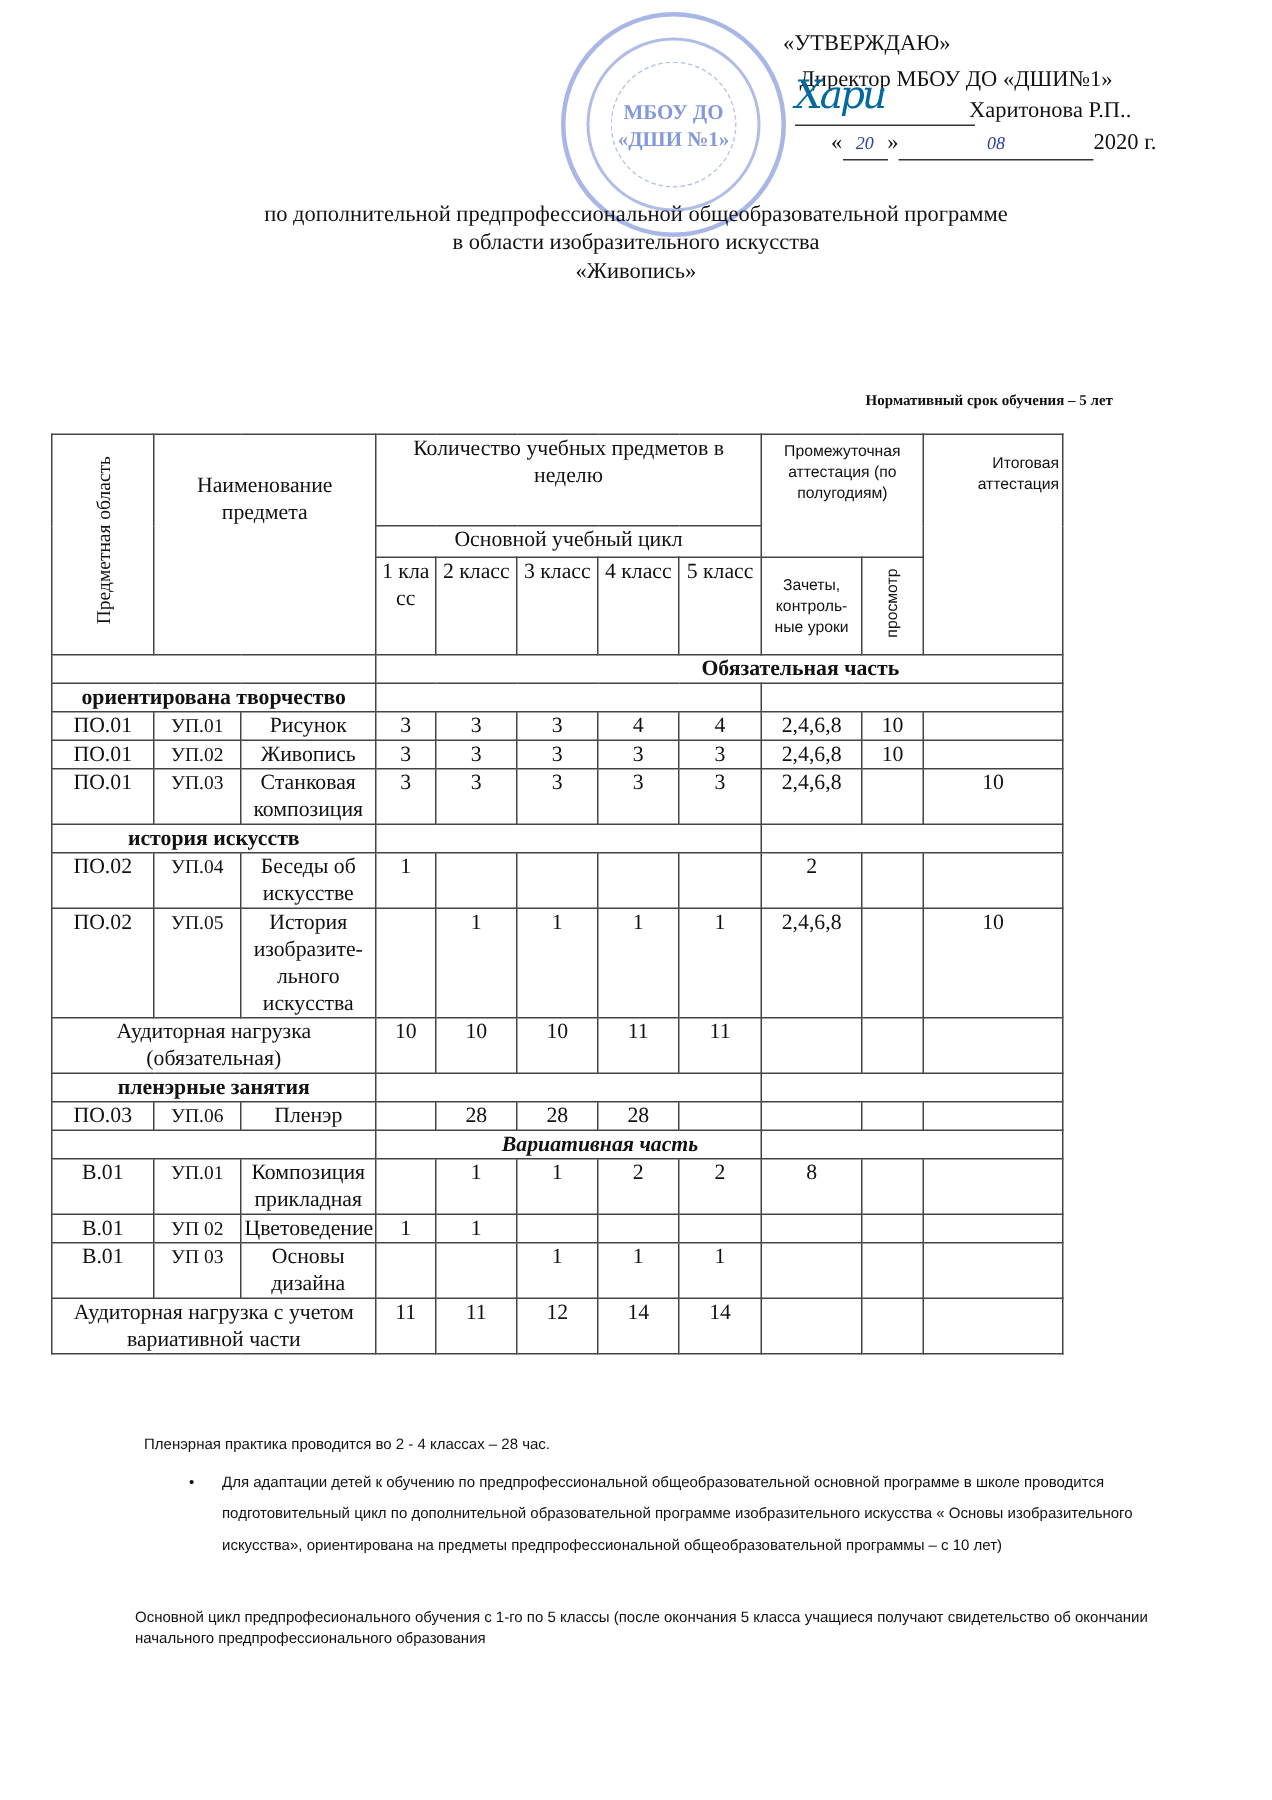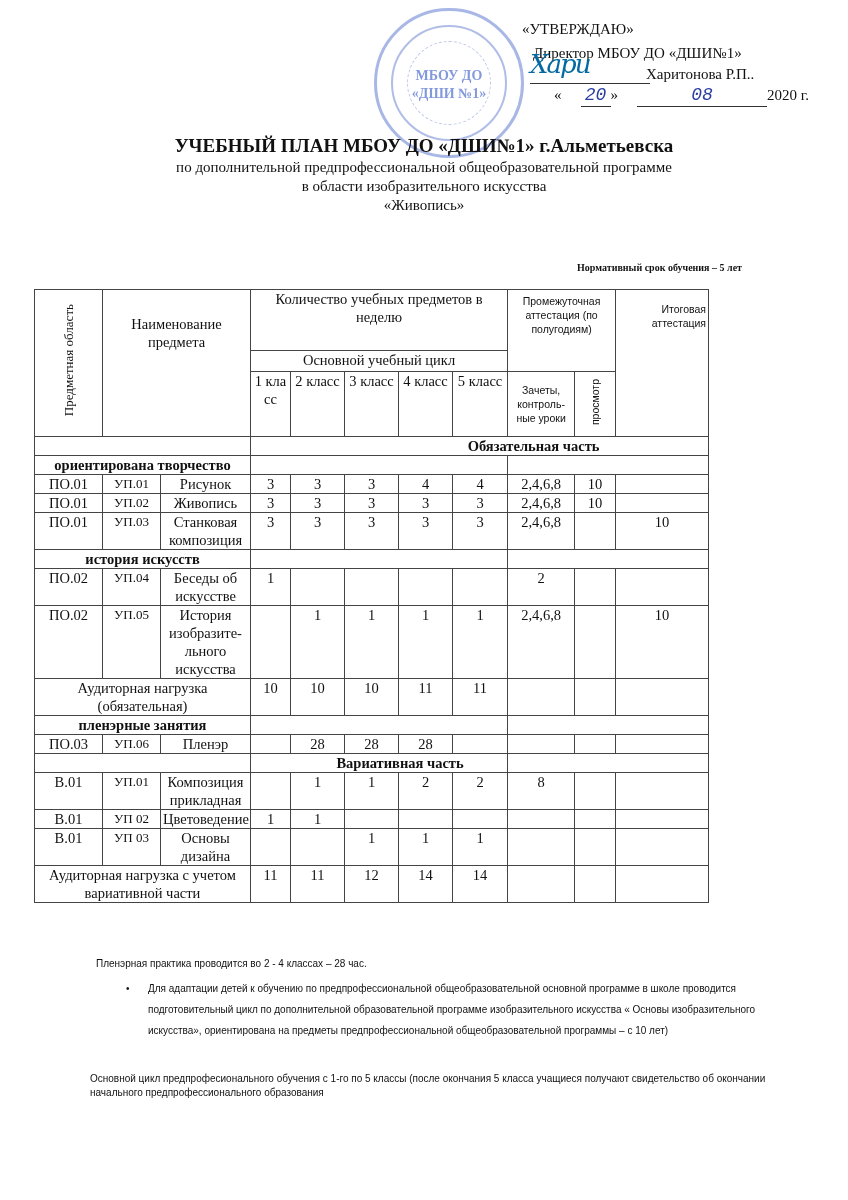--- a/index.html
+++ b/index.html
@@ -6,21 +6,21 @@
   body { width:848px; height:1200px; position:relative; overflow:hidden;
          font-family:"Liberation Serif", "DejaVu Serif", serif; color:#111; }
   .approve { position:absolute; left:500px; top:18px; width:340px; font-size:15px; line-height:22px; }
   .approve .a1 { position:absolute; left:22px; top:0; }
   .approve .a2 { position:absolute; left:33px; top:24px; }
   .approve .a3 { position:absolute; left:0; top:45px; width:280px; }
   .approve .a3 .sigline { position:absolute; left:30px; top:20px; width:120px; border-bottom:1px solid #333; }
   .approve .a3 .name { position:absolute; left:146px; top:0; }
   .approve .a4 { position:absolute; left:54px; top:66px; width:280px; }
   .sig { position:absolute; left:30px; top:-10px; font-family:"DejaVu Serif", serif; font-style:italic; color:#0369a1; font-size:26px; letter-spacing:-2px; }
-  .hand { font-family:Liberation Mono, monospace; font-style:italic; color:#2a3fa0; font-size:18px;margin-left:19px; }
+  .hand { font-family:Liberation Serif, serif; font-style:italic; color:#2a3fa0; font-size:12px; }
   .ul { display:inline-block; border-bottom:1px solid #333; text-align:center; }
 
   .stamp { position:absolute; left:374px; top:8px; width:150px; height:150px; border-radius:50%;
            border:3px solid rgba(70,100,200,0.55); box-sizing:border-box; opacity:0.85; }
   .stamp::before { content:""; position:absolute; left:14px; top:14px; right:14px; bottom:14px; border-radius:50%; border:2px solid rgba(70,100,200,0.5); }
   .stamp::after { content:""; position:absolute; left:30px; top:30px; right:30px; bottom:30px; border-radius:50%; border:1px dashed rgba(70,100,200,0.45); }
   .stamp .sc { position:absolute; left:0; right:0; top:56px; text-align:center; font-family:Liberation Serif, serif; font-weight:bold; color:rgba(60,95,200,0.75); font-size:14px; line-height:18px; }
 
   .title { position:absolute; left:0; right:0; top:134px; text-align:center; }
   .title .t1 { font-weight:bold; font-size:19px; line-height:24px; }
@@ -59,21 +59,20 @@
     <span class="sig">Хари</span>
     <span class="sigline"></span>
     <span class="name">Харитонова  Р.П..</span>
   </div>
   <div class="a4">
     <span>«</span><span class="ul hand" style="width:30px;">20</span><span>»</span><span class="ul hand" style="width:130px;">08</span><span>2020 г.</span>
   </div>
 </div>
 
 <div class="title">
-  <div class="t1">УЧЕБНЫЙ ПЛАН МБОУ ДО «ДШИ№1» г.Альметьевска</div>
   <div class="t2">по дополнительной предпрофессиональной общеобразовательной программе</div>
   <div class="t2">в области изобразительного искусства</div>
   <div class="t2">«Живопись»</div>
 </div>
 <div class="duration">Нормативный срок обучения – 5 лет</div>
 
 <table class="plan">
   <colgroup>
     <col style="width:68px">
       <col style="width:58px">
@@ -223,21 +222,21 @@
         <td>28</td>
         <td></td>
         <td></td>
         <td></td>
         <td></td>
       </tr>
     </tbody>
   <tbody>
       <tr>
     <td colspan="3"></td>
-    <td colspan="5" class="bold left" style="padding-left:44px;">Вариативная часть</td>
+    <td colspan="5" class="bold left" style="padding-left:44px;font-style:italic;">Вариативная часть</td>
     <td colspan="3"></td>
   </tr>
   </tbody>
     <tbody>
       <tr>
         <td>В.01</td>
         <td style="font-size: 13px;">УП.01</td>
         <td>Композиция прикладная</td>
         <td></td>
         <td>1</td>

